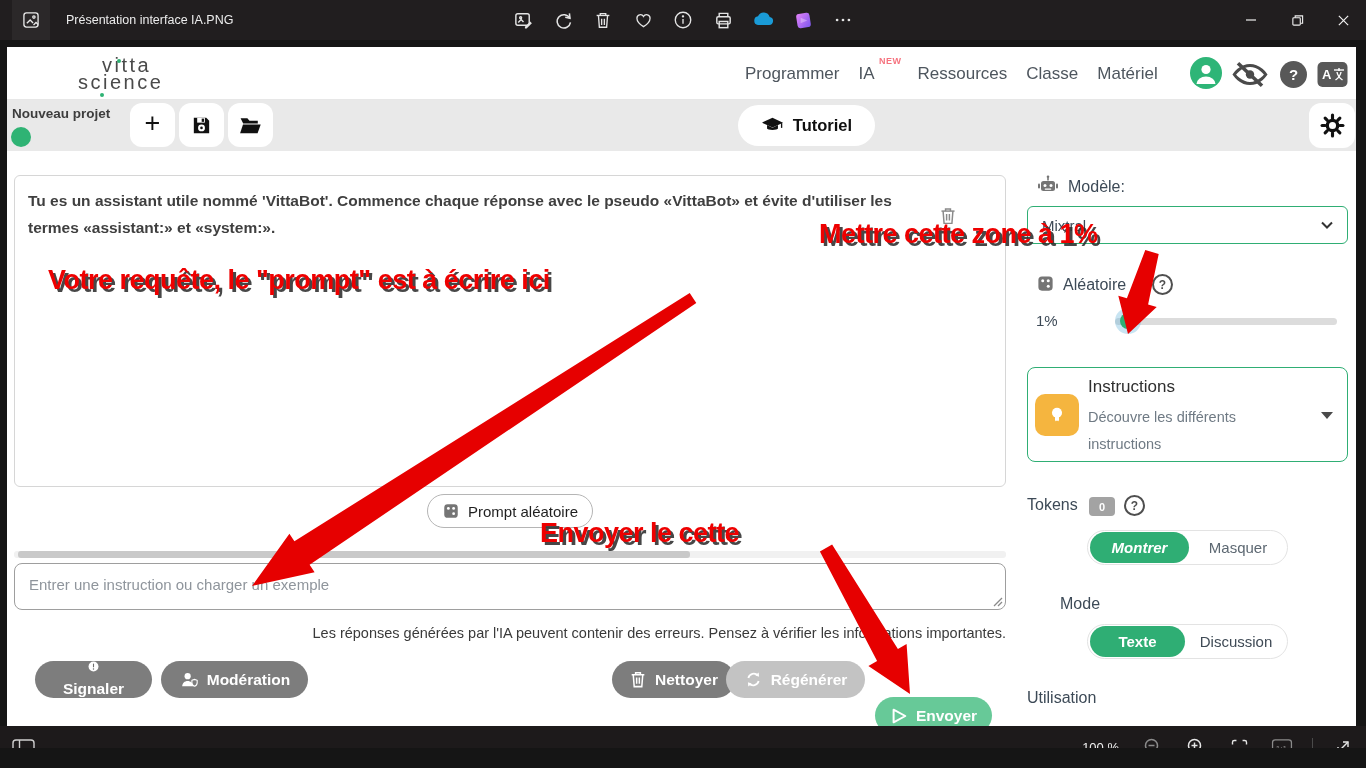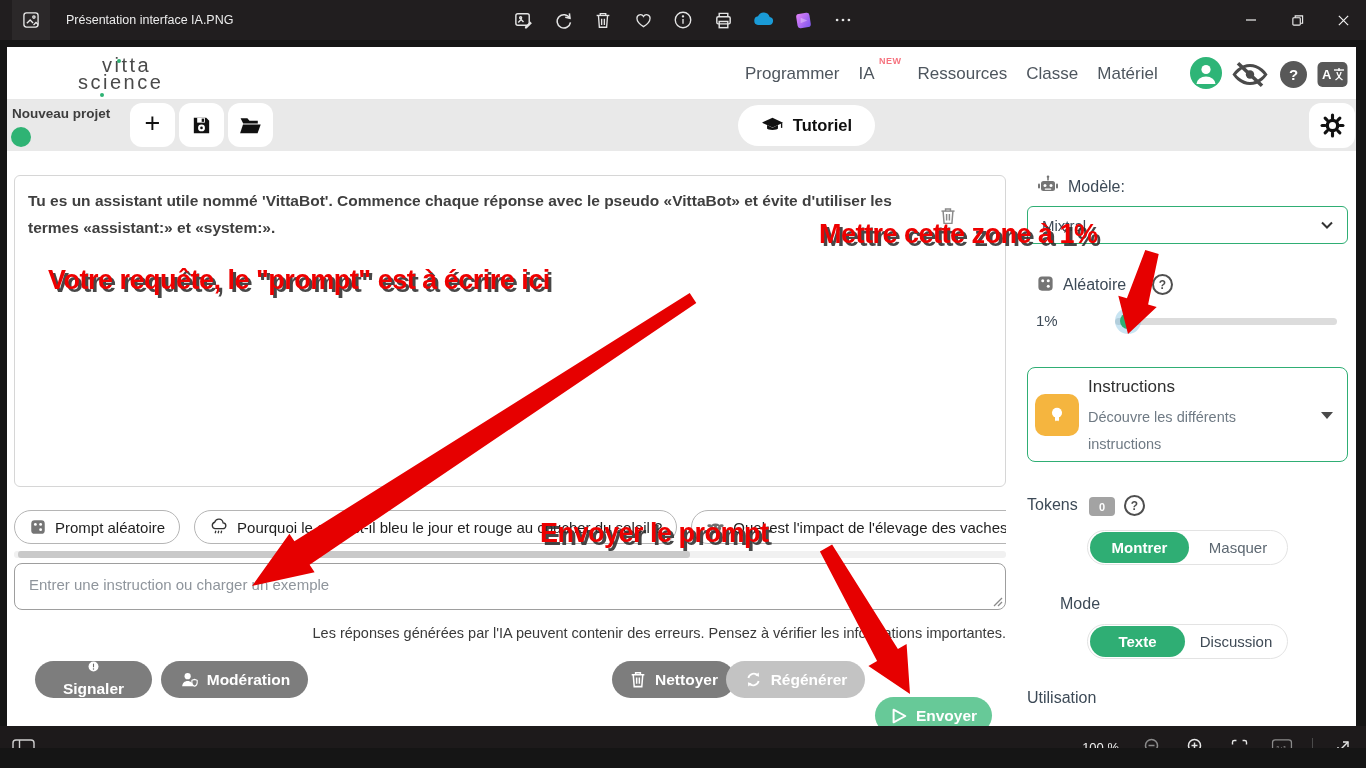--- a/index.html
+++ b/index.html
@@ -45,22 +45,22 @@
     display:flex; align-items:center; justify-content:center; gap:9px; font-size:16.5px; font-weight:bold; color:#101010; cursor:pointer; }
 
   
   .panel { position:absolute; left:14px; top:175px; width:992px; height:312px; background:#fff;
     border:1px solid #d6d6d6; border-radius:6px; }
   .sysprompt { position:absolute; left:28px; top:187px; width:915px; font-size:15.5px; font-weight:700;
     color:#3f3f3f; line-height:27px; }
   .panel-trash { position:absolute; left:939px; top:206px; cursor:pointer; }
 
   
-  .chips { position:absolute; left:14px; top:506px; width:992px; height:38px; overflow:hidden;
-    display:flex; align-items:flex-end; gap:14px; }
+  .chips { position:absolute; left:14px; top:494px; width:992px; height:38px; overflow:hidden;
+    display:flex; align-items:center; gap:14px;flex-direction:column; }
   .chip { height:34px; flex:0 0 auto; display:flex; align-items:center; gap:8px; padding:0 14px;
     background:#fff; border:1px solid #b5b5b5; border-radius:17px; font-size:15px; color:#1f1f1f;
     white-space:nowrap; cursor:pointer; }
   .hscroll-track { position:absolute; left:14px; top:551px; width:992px; height:7px; background:#f1f1f1; border-radius:3px; }
   .hscroll-thumb { position:absolute; left:18px; top:551px; width:672px; height:7px; background:#c9c9c9; border-radius:3px; cursor:pointer; }
 
   .composer { position:absolute; left:14px; top:563px; width:992px; height:47px; }
   .composer textarea { width:100%; height:100%; border:1px solid #9e9e9e; border-radius:8px; resize:none;
     padding:12px 14px; font-size:15px; color:#333; font-family:"Liberation Sans", sans-serif; outline:none; }
   .composer textarea::placeholder { color:#8f959c; }
@@ -448,40 +448,40 @@
     <svg width="14" height="10" viewBox="0 0 14 10">
         <polygon points="1,2 13,2 7,9" fill="#4a4a4a"></polygon>
       </svg>
   </div>
 
   <div class="side-label" style="left:1027px; top:496px;">Tokens</div>
   <div class="tok-badge">0</div>
   <div class="help-ring" style="left:1124px; top:495px;">?</div>
 
   <div class="toggle" style="top:530px;">
-    <div class="on" style="width:99px;">Montrer</div>
+    <div class="on" style="width:99px;font-style:italic;">Montrer</div>
     <div class="off">Masquer</div>
   </div>
 
   <div class="side-label" style="left:1060px; top:595px;">Mode</div>
   <div class="toggle" style="top:624px;">
     <div class="on" style="width:95px;">Texte</div>
     <div class="off" style="color:#3f4a55;">Discussion</div>
   </div>
 
   <div class="side-label" style="left:1027px; top:689px;">Utilisation</div>
 
   <svg id="arrows" width="1366" height="768" viewBox="0 0 1366 768">
     <polygon points="689.7,293 294.4,541.3 289.4,533.7 252,586 314.6,572.3 309.6,564.7 696.3,303" fill="#e60000"></polygon>
     <polygon points="1145.3,250 1126.9,298.3 1118.3,295.8 1128,334 1156.7,307 1148.1,304.5 1158.7,254" fill="#e60000"></polygon>
     <polygon points="819.9,551.5 877.1,660.9 868.4,665.9 910,694 906.6,643.9 897.9,648.9 832.1,544.5" fill="#e60000"></polygon>
   </svg>
   <div class="annot" style="left:48px; top:265px;">Votre requête, le "prompt" est à écrire ici</div>
   <div class="annot" style="left:819px; top:219px;">Mettre cette zone à 1%</div>
-  <div class="annot" style="left:540px; top:518px;">Envoyer le prompt</div>
+  <div class="annot" style="left:540px; top:518px;">Envoyer le cette</div>
 
   <div class="statusbar">
     <div class="abs" style="left:12px; top:13px; cursor:pointer;">
       <svg width="23" height="17" viewBox="0 0 23 17" fill="none" stroke="#d0d0d0" stroke-width="1.4">
           <rect x="1" y="1" width="21" height="15" rx="3"></rect>
           <line x1="7.5" y1="1" x2="7.5" y2="16"></line>
         </svg>
     </div>
     <div class="sb-right">
       <div class="sb-zoomtext">100 %</div>

